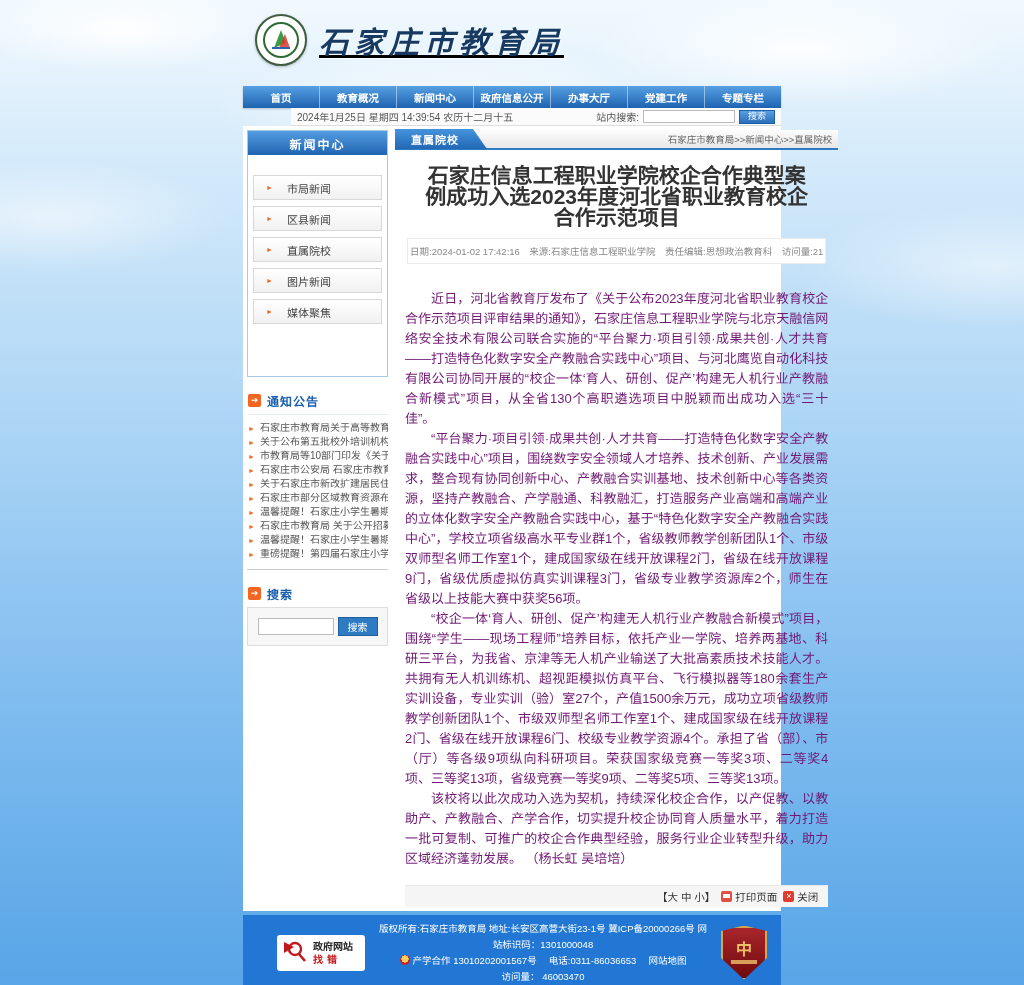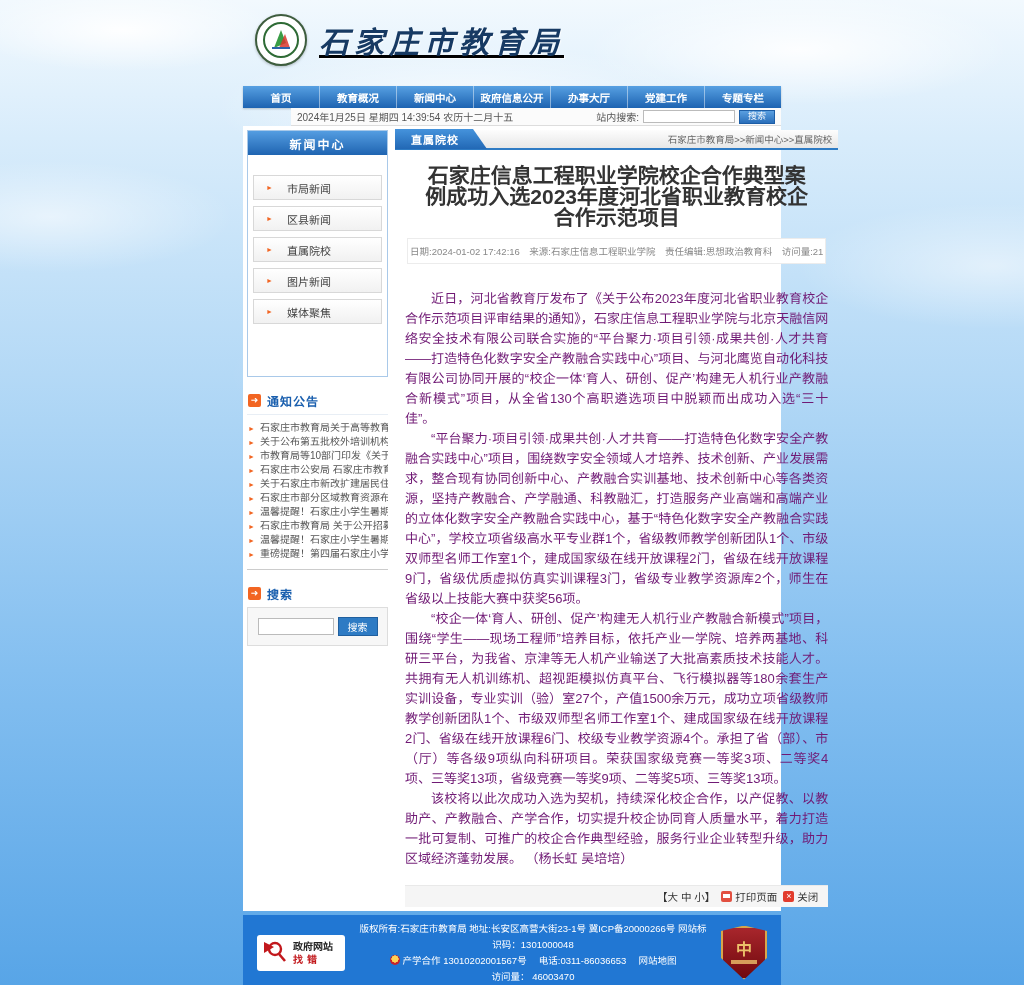--- a/index.html
+++ b/index.html
@@ -91,21 +91,21 @@
              font-size:10.5px; color:#333; }
   .tool { display:flex; align-items:center; gap:3px; cursor:pointer; }
   .print-icon { width:11px; height:11px; background:#e25041; border-radius:2px; position:relative; }
   .print-icon::after { content:""; position:absolute; left:2px; right:2px; top:3px; height:4px; background:#fff; }
   .close-icon { width:11px; height:11px; background:#e23c2d; border-radius:2px; color:#fff; font-size:9px;
                 display:flex; align-items:center; justify-content:center; line-height:1; }
 
   
   .footer { margin-top:4px; height:75px; background:#2177d3; display:flex; align-items:center; padding:0 14px; gap:10px; }
   .err-box { background:#fff; border-radius:3px; width:88px; height:36px; display:flex; align-items:center;
-             gap:5px; padding:2px 5px; cursor:pointer; flex:0 0 auto; }
+             gap:5px; padding:2px 5px; cursor:pointer; flex:0 0 auto;margin-left:20px; }
   .err-text { display:flex; flex-direction:column; line-height:13px; }
   .err-l1 { font-size:10px; font-weight:bold; color:#222; }
   .err-l2 { font-size:10px; font-weight:bold; color:#c2181c; letter-spacing:4px; }
   .footer-center { flex:1; color:#fff; font-size:9.5px; line-height:16px; text-align:center; }
   .footer-center .lnk { cursor:pointer; }
   .police-badge-icon { display:inline-block; width:10px; height:10px; border-radius:50%;
                        background:radial-gradient(circle at 50% 40%, #ffd257 45%, #c8242a 46%);
                        vertical-align:-1px; margin-right:3px; }
   .shield-badge { width:46px; height:54px; flex:0 0 auto; cursor:pointer;
                   background:linear-gradient(#a8262c,#70090d); border:2px solid #d8a64a;

